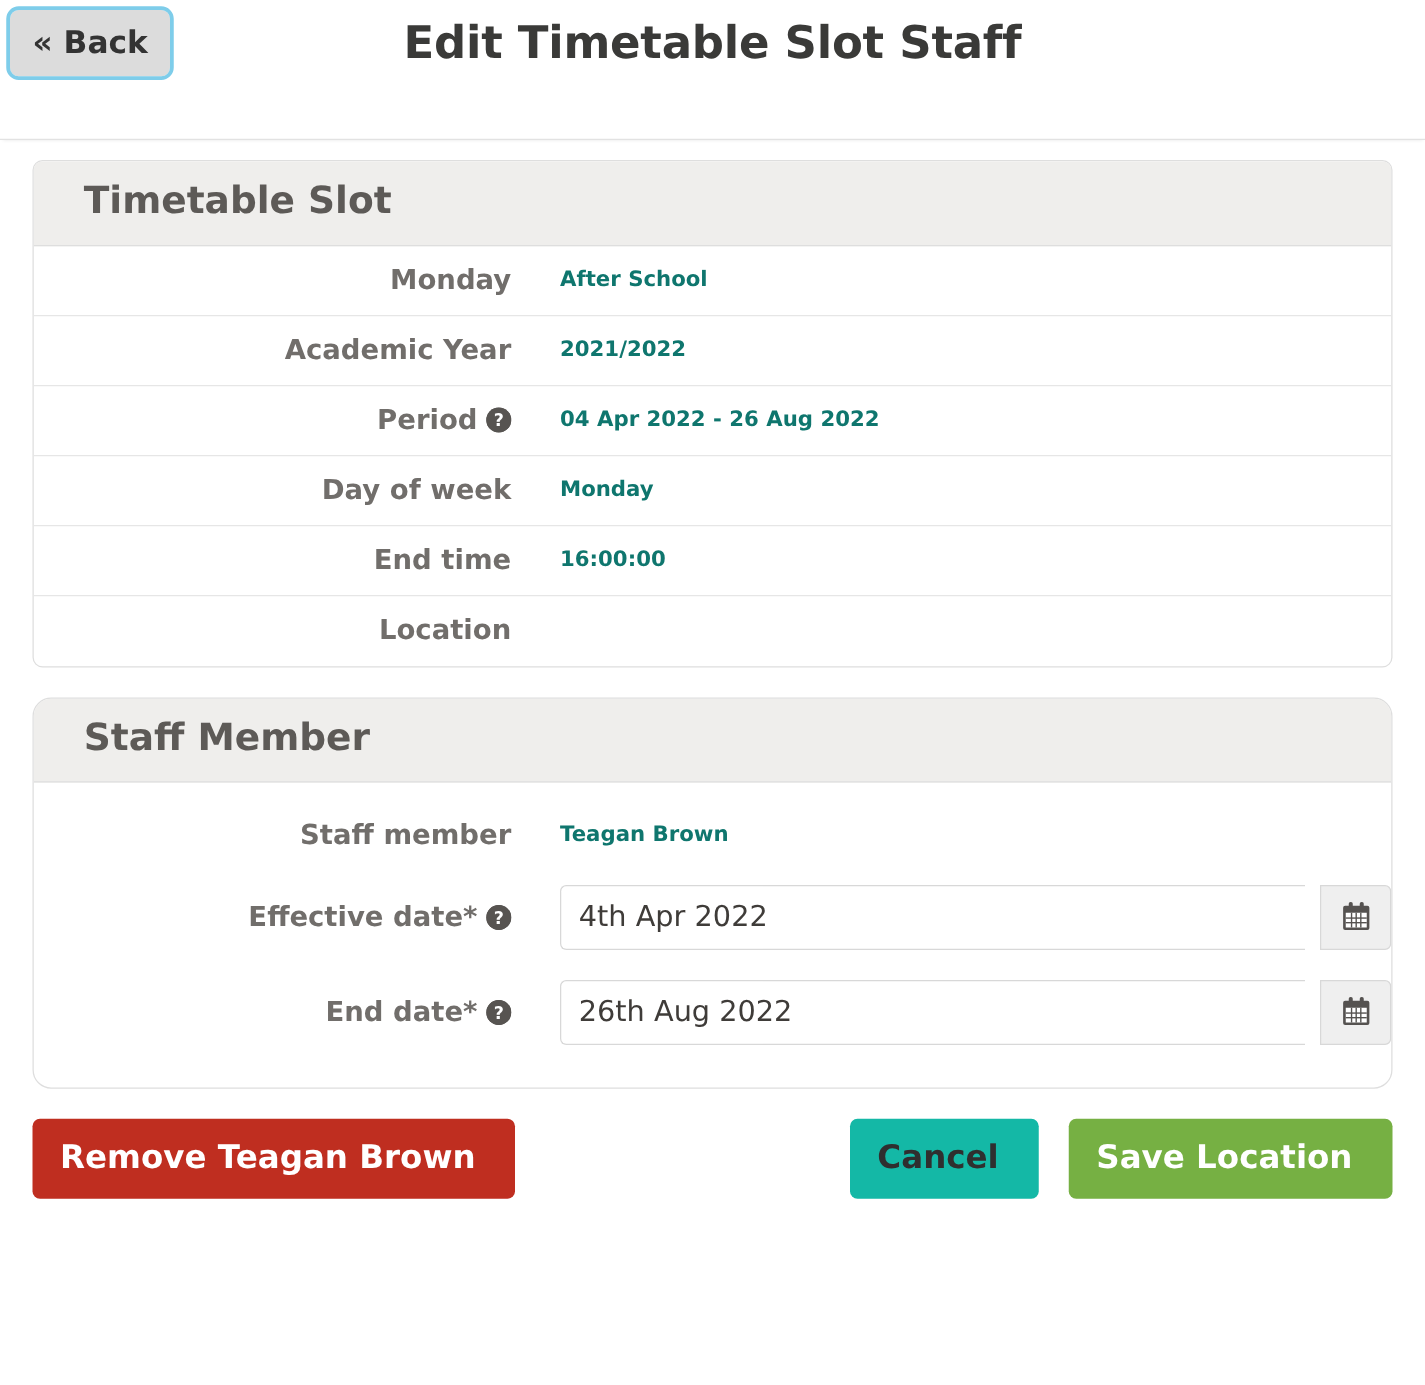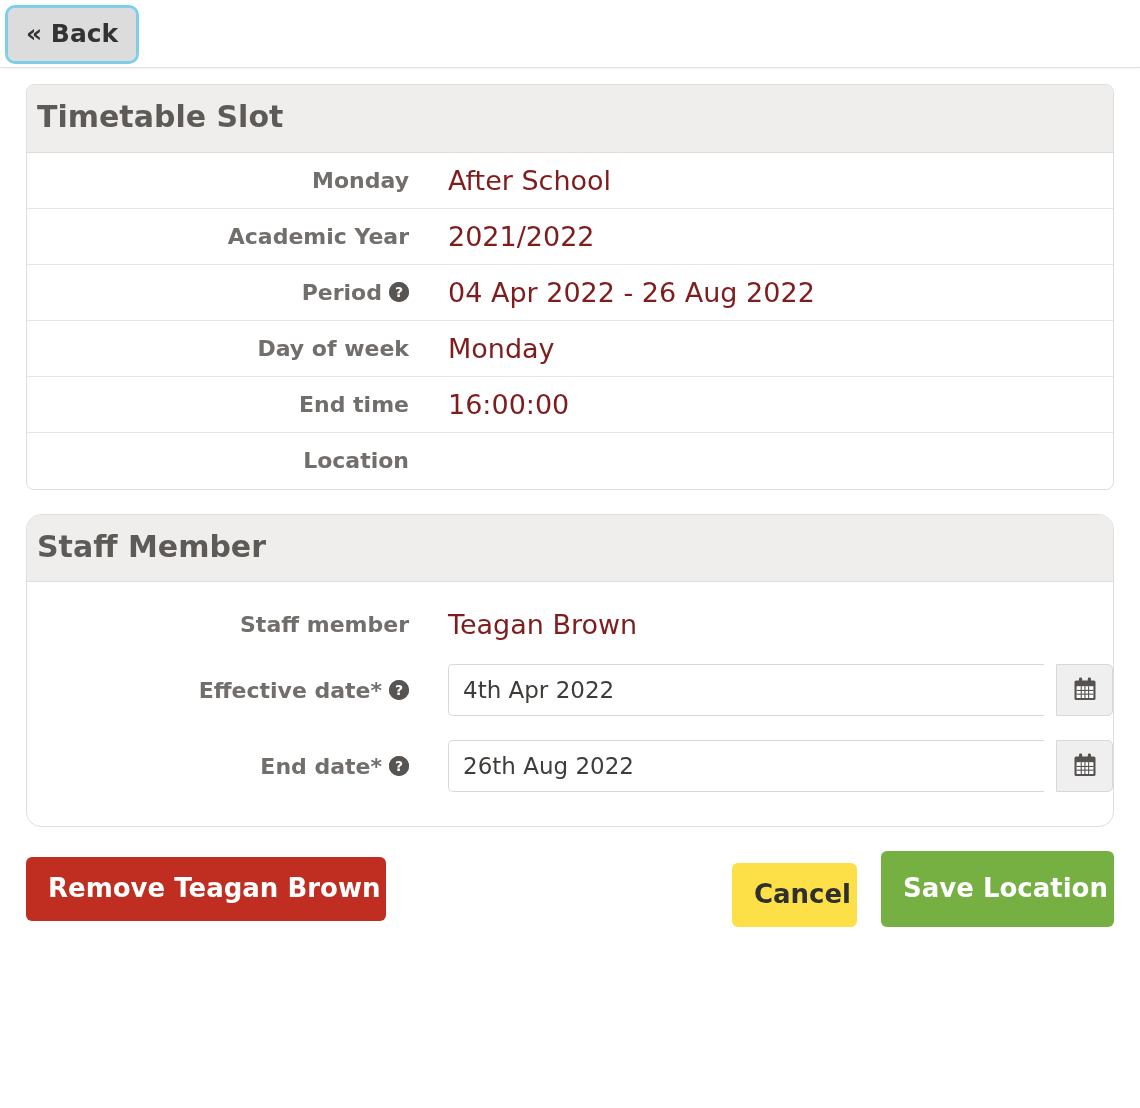--- a/index.html
+++ b/index.html
@@ -7,21 +7,21 @@
     margin: 0; padding: 0;
     width: 1140px; height: 1108px;
     background: #ffffff;
     font-family: "DejaVu Sans", "Liberation Sans", sans-serif;
     -webkit-font-smoothing: antialiased;
   }
 
   
   .topbar {
     position: relative;
-    height: 68px;
+    height: 112px;
     background: #ffffff;
     border-bottom: 1px solid #e2e2e2;
     box-shadow: 0 2px 3px -2px rgba(0,0,0,0.10);
     padding-left: 20px;
   }
   .back-btn {
     position: absolute;
     left: 8px; top: 8px;
     padding: 13px 18px 15px 18px;
     background: #dcdcdc;
@@ -50,21 +50,21 @@
   .panel {
     margin-top: 16px;
     border: 1px solid #dedede;
     border-radius: 8px;
     background: #ffffff;
     overflow: hidden;
   }
   .panel-heading {
     background: #efeeec;
     border-bottom: 1px solid #dedede;
-    padding: 15px 22px 17px 10px;
+    padding: 15px 22px 17px 40px;
   }
   .panel-heading-title {
     font-size: 30px;
     font-weight: bold;
     color: #5d5a57;
     line-height: 1.15;
   }
 
   
   .row {
@@ -83,23 +83,23 @@
     font-weight: bold;
     color: #716e6b;
     white-space: nowrap;
     display: flex;
     align-items: center;
     justify-content: flex-end;
     gap: 7px;
   }
   .row-value {
     padding-left: 39px;
-    font-size: 27px;
-    color: #7f1d1d;
-    font-weight: normal;
+    font-size: 17px;
+    color: #0f766e;
+    font-weight: bold;
   }
 
   
   .help-icon {
     display: inline-flex;
     align-items: center;
     justify-content: center;
     width: 20px; height: 20px;
     border-radius: 50%;
     background: #575451;
@@ -161,32 +161,33 @@
     padding: 24px 26px 0 26px;
   }
   .btn {
     border: none;
     border-radius: 6px;
     font-family: "DejaVu Sans", "Liberation Sans", sans-serif;
     font-size: 26px;
     font-weight: bold;
     cursor: pointer;
     line-height: 1;
-    padding: 18px 6px 20px 22px;
+    padding: 18px 32px 20px 22px;
   }
   .btn-danger { background: #bf2e20; color: #ffffff; }
-  .btn-default { background: #fde047; color: #2f2f2f; margin-top: 12px; }
+  .btn-default { background: #14b8a6; color: #2f2f2f; }
   .btn-success { background: #76b043; color: #ffffff; }
   .footer-right { display: flex; gap: 24px; }
 </style>
 </head>
 <body>
 
 <div class="topbar">
   <button class="back-btn">« Back</button>
+  <div class="page-title">Edit Timetable Slot Staff</div>
 </div>
 
 <div class="wrap">
 
   <section class="panel">
     <div class="panel-heading">
       <div class="panel-heading-title">Timetable Slot</div>
     </div>
 
     <div class="row">

